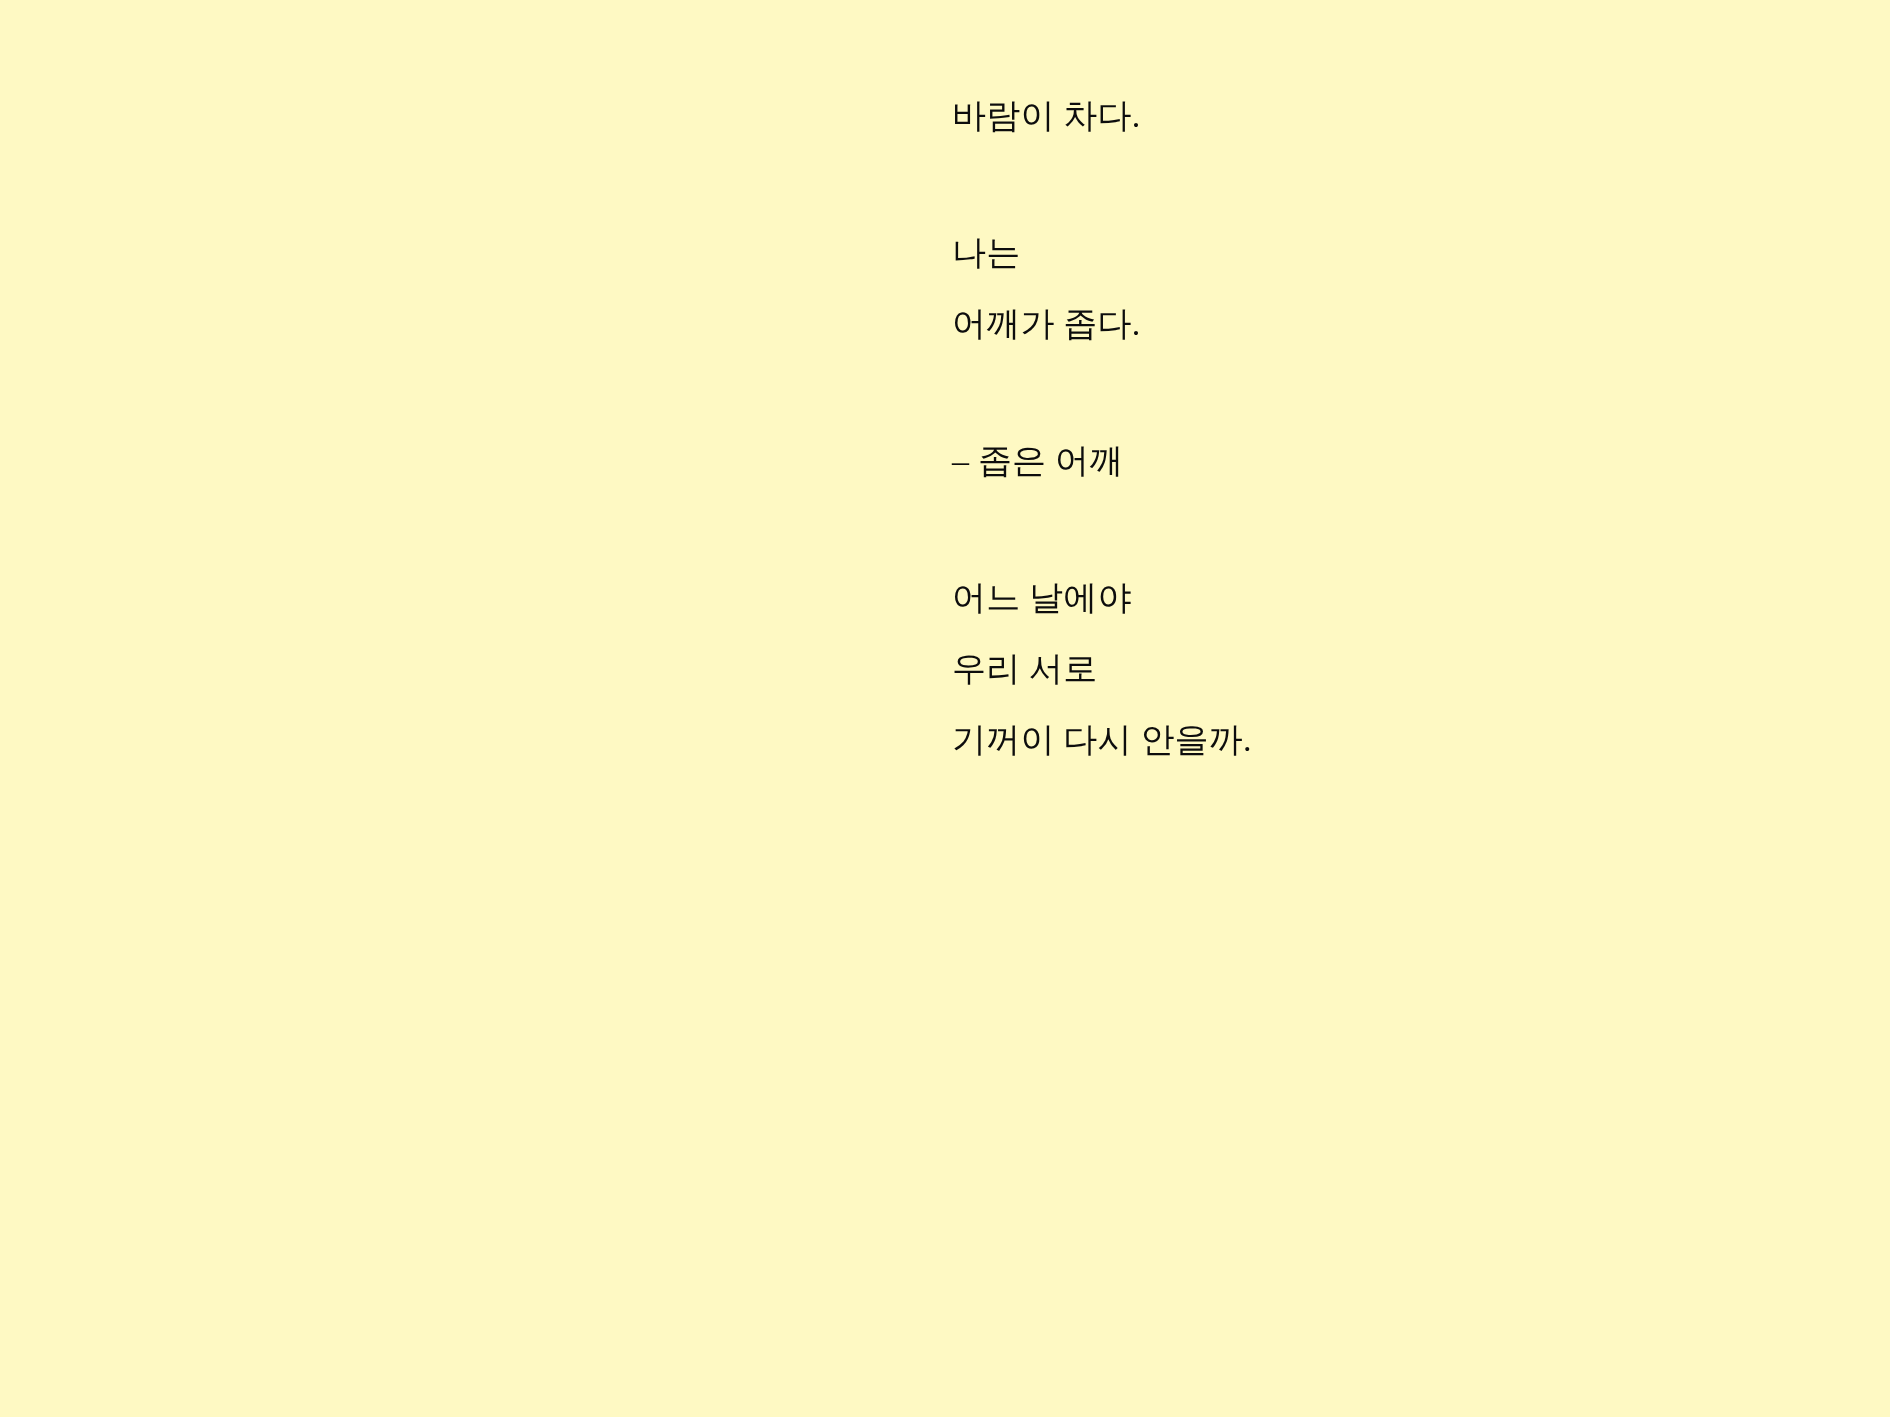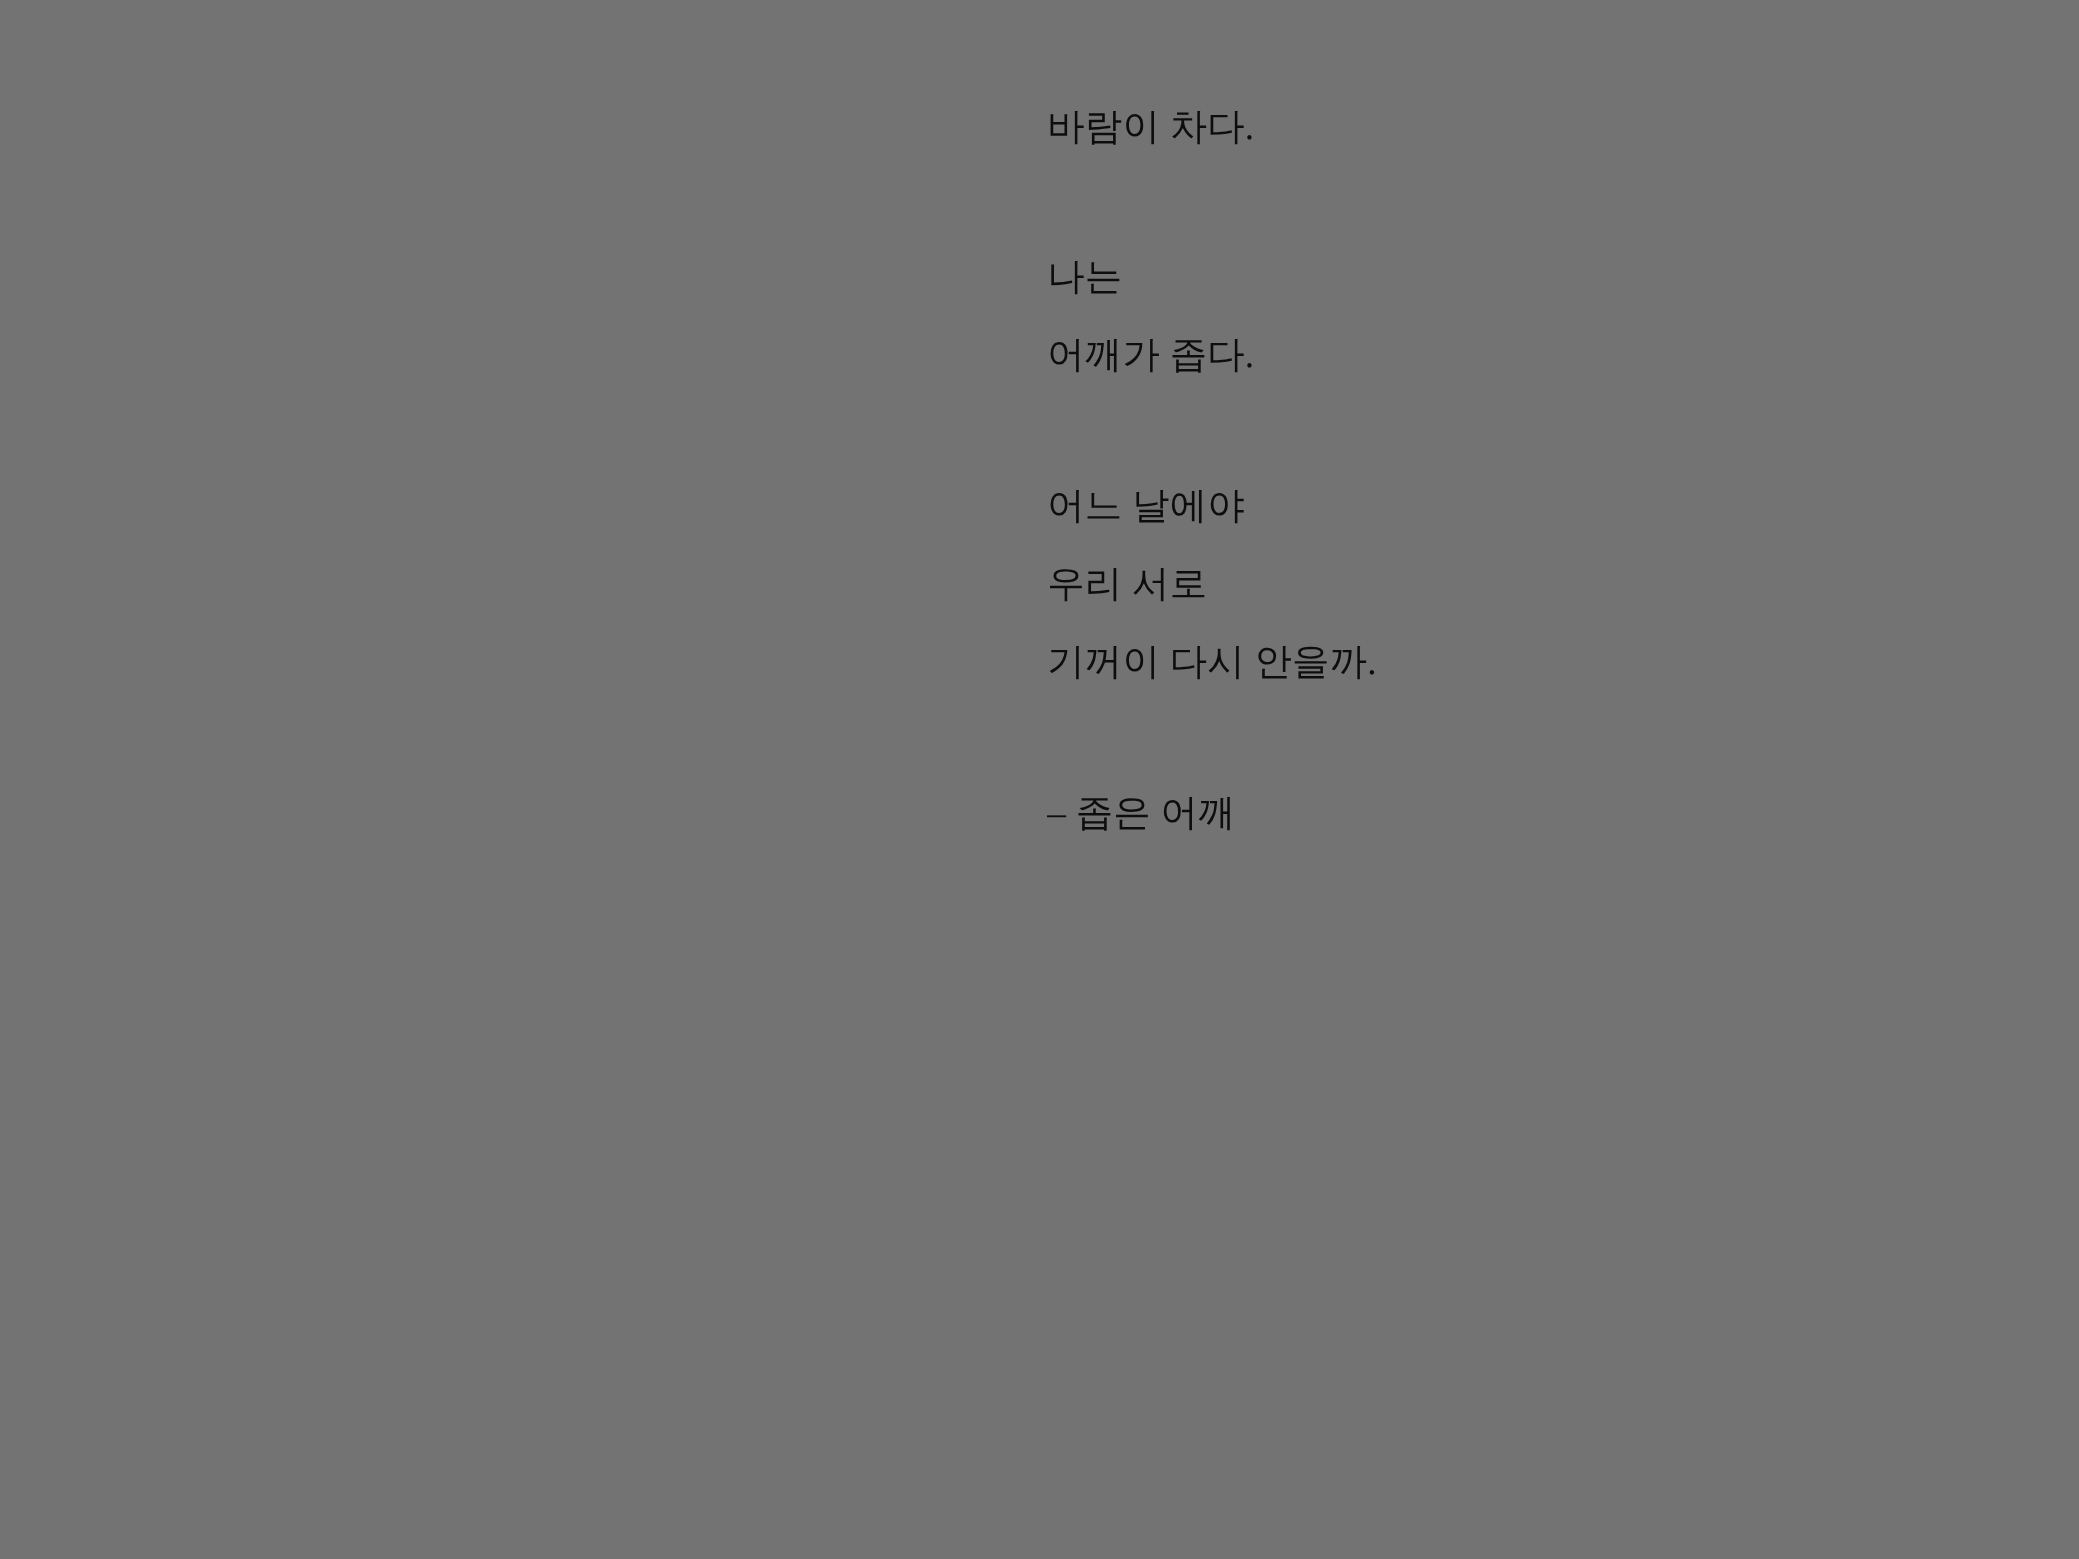--- a/index.html
+++ b/index.html
@@ -11,21 +11,21 @@
     width: 1890px;
     height: 1417px;
     font-family: "Liberation Serif", "DejaVu Serif", serif;
     color: #0d0d0d;
     overflow: hidden;
   }
   .page {
     position: relative;
     width: 1890px;
     height: 1417px;
-    background: #737373;
+    background: #fef9c3;
   }
   .poem {
     position: absolute;
     left: 952px;
     top: 80px;
     width: 820px;
   }
   .stanza {
     margin: 0 0 66px 0;
   }
@@ -53,25 +53,25 @@
     <div class="stanza">
       <div class="line">바람이 차다.</div>
     </div>
 
     <div class="stanza">
       <div class="line">나는</div>
       <div class="line">어깨가 좁다.</div>
     </div>
 
 
+    <div class="stanza tail">
+      <div class="line">– 좁은 어깨</div>
+    </div>
+
     <div class="stanza">
       <div class="line">어느 날에야</div>
       <div class="line">우리 서로</div>
       <div class="line">기꺼이 다시 안을까.</div>
-    </div>
-
-    <div class="stanza tail">
-      <div class="line">– 좁은 어깨</div>
     </div>
 
 
   </div>
 </div>
 
 </body></html>

